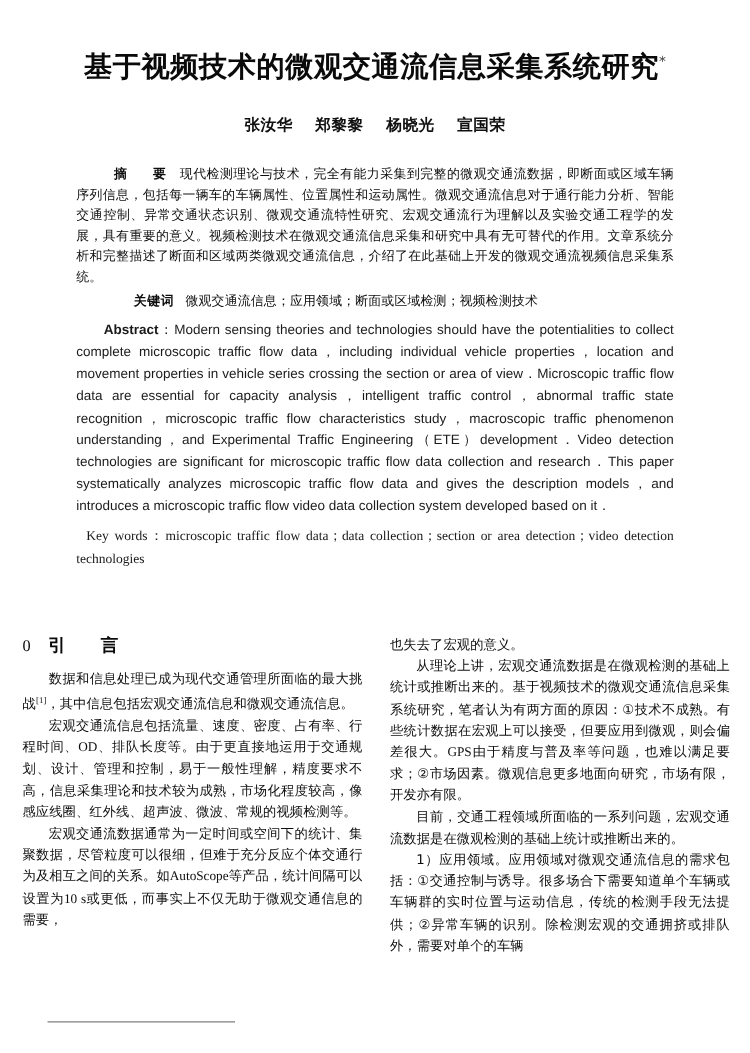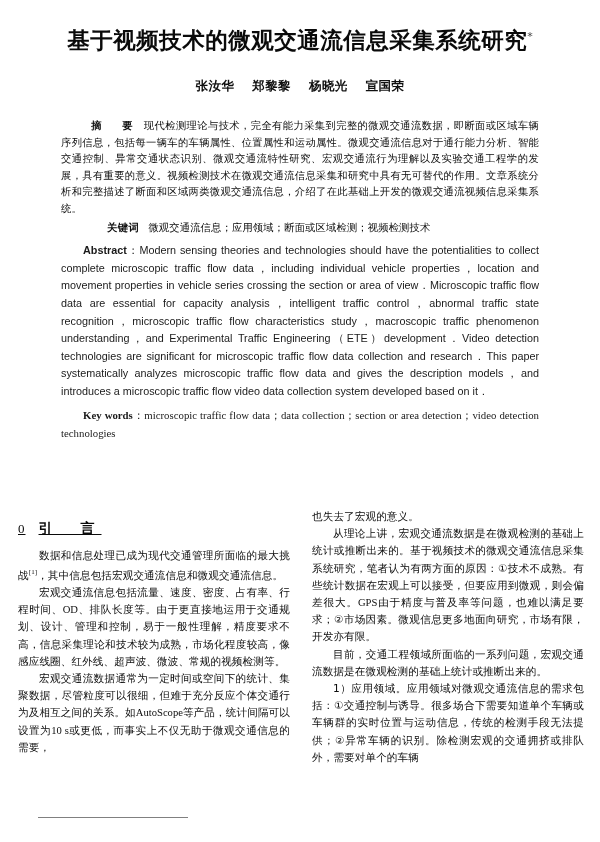--- a/index.html
+++ b/index.html
@@ -21,21 +21,21 @@
     left: 0;
     top: 0;
     width: 600px;
     height: 842px;
     box-sizing: border-box;
     padding: 0;
   }
 
   
   .title-block {
-    padding-top: 26px;
+    padding-top: 40px;
     text-align: center;
   }
   .paper-title {
     font-family: "DejaVu Sans", "Liberation Sans", sans-serif;
     font-size: 22.5px;
     font-weight: 700;
     letter-spacing: 0.5px;
     line-height: 1.25;
     color: #0a0a0a;
     margin: 0;
@@ -133,22 +133,22 @@
   }
   .en-keywords {
     font-family: "Liberation Serif", "DejaVu Serif", serif;
     font-size: 10.8px;
     line-height: 17.6px;
     text-align: justify;
     color: #1a1a1a;
     margin-top: 7px;
   }
   .en-keywords .lbl-en {
-    font-weight: 700;
-    margin-left: 22px;
+    font-weight: 400;
+    margin-left: 8px;
   }
 
   
   .columns {
     position: absolute;
     left: 18px;
     top: 508px;
     width: 566px;
     height: 320px;
     display: flex;
@@ -157,23 +157,22 @@
   .col {
     width: 272px;
     position: relative;
   }
 
   .sec-head {
     font-family: "DejaVu Sans", "Liberation Sans", sans-serif;
     font-size: 14px;
     font-weight: 700;
     color: #0a0a0a;
-    margin: 12px 0 9px 0;
+    margin: 0 0 9px 0;
     letter-spacing: 1px;
-    text-decoration: underline;
   }
   .sec-head .secnum {
     font-family: "Liberation Serif", serif;
     font-weight: 400;
     margin-right: 13px;
     font-size: 13px;
   }
   .sec-head .sectitle {
     letter-spacing: 7px;
   }

